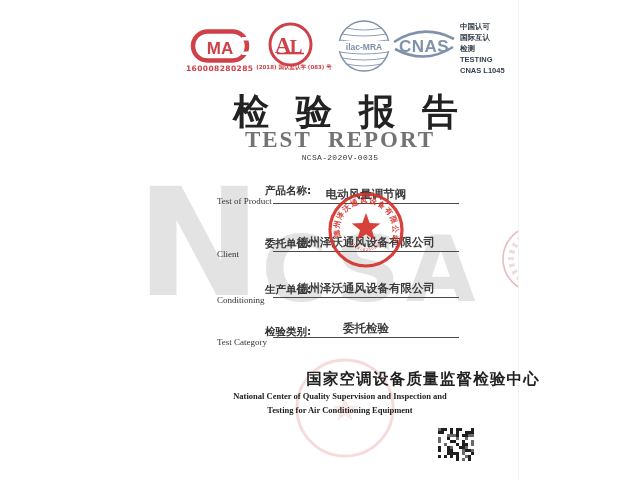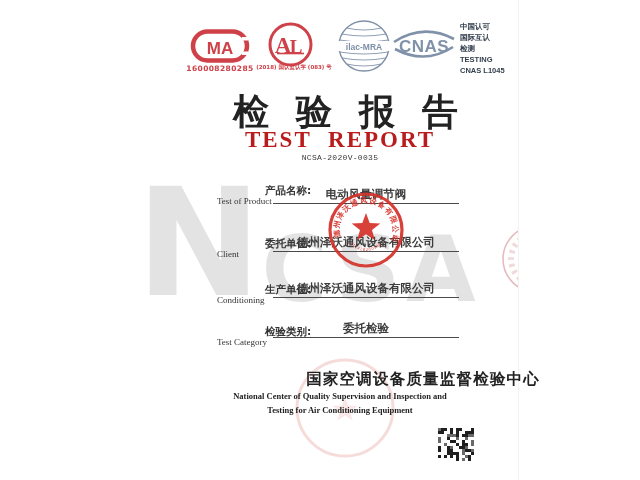--- a/index.html
+++ b/index.html
@@ -1,34 +1,34 @@
 <!DOCTYPE html>
 <html><head>
 <meta charset="utf-8">
 <style>
   html,body{margin:0;padding:0;background:#fff;}
   .page{position:relative;width:640px;height:480px;background:#ffffff;overflow:hidden;
         font-family:"DejaVu Sans","Liberation Sans",sans-serif;}
   .abs{position:absolute;}
 
   
-  .cma-num{position:absolute;left:186px;top:64px;width:68px;text-align:center;
+  .cma-num{position:absolute;left:186px;top:64px;width:68px;text-align:left;
            font-size:7.5px;font-weight:700;color:#cf4149;letter-spacing:.4px;}
   .cal-caption{position:absolute;left:251px;top:64px;width:86px;text-align:center;
            font-size:5.5px;font-weight:700;color:#cf4149;}
   .accred{position:absolute;left:460px;top:21px;width:60px;color:#35404e;
           font-size:7.5px;line-height:11px;font-weight:700;}
   .accred .en{font-family:"Liberation Sans",sans-serif;font-weight:800;}
 
   
   .title-zh{position:absolute;left:233px;top:88px;font-size:36px;font-weight:700;
             color:#222;letter-spacing:27px;white-space:nowrap;}
   .title-en{position:absolute;left:160px;top:127px;width:360px;text-align:center;
             font-family:"Liberation Serif",serif;font-size:23px;font-weight:600;
-            color:#b91c1c;letter-spacing:2px;word-spacing:9px;}
+            color:#737373;letter-spacing:2px;word-spacing:9px;}
   .report-no{position:absolute;left:160px;top:153px;width:360px;text-align:center;
             font-family:"Liberation Mono",monospace;font-size:8px;color:#3a3a3a;letter-spacing:.3px;}
 
   
   .watermark{position:absolute;left:136px;top:168px;display:flex;align-items:flex-end;
              color:rgba(0,0,0,0.11);font-weight:800;z-index:0;pointer-events:none;}
   .watermark .wm-n{font-size:150px;line-height:150px;}
   .watermark .wm-rest{font-size:90px;line-height:96px;letter-spacing:6px;}
 
   

